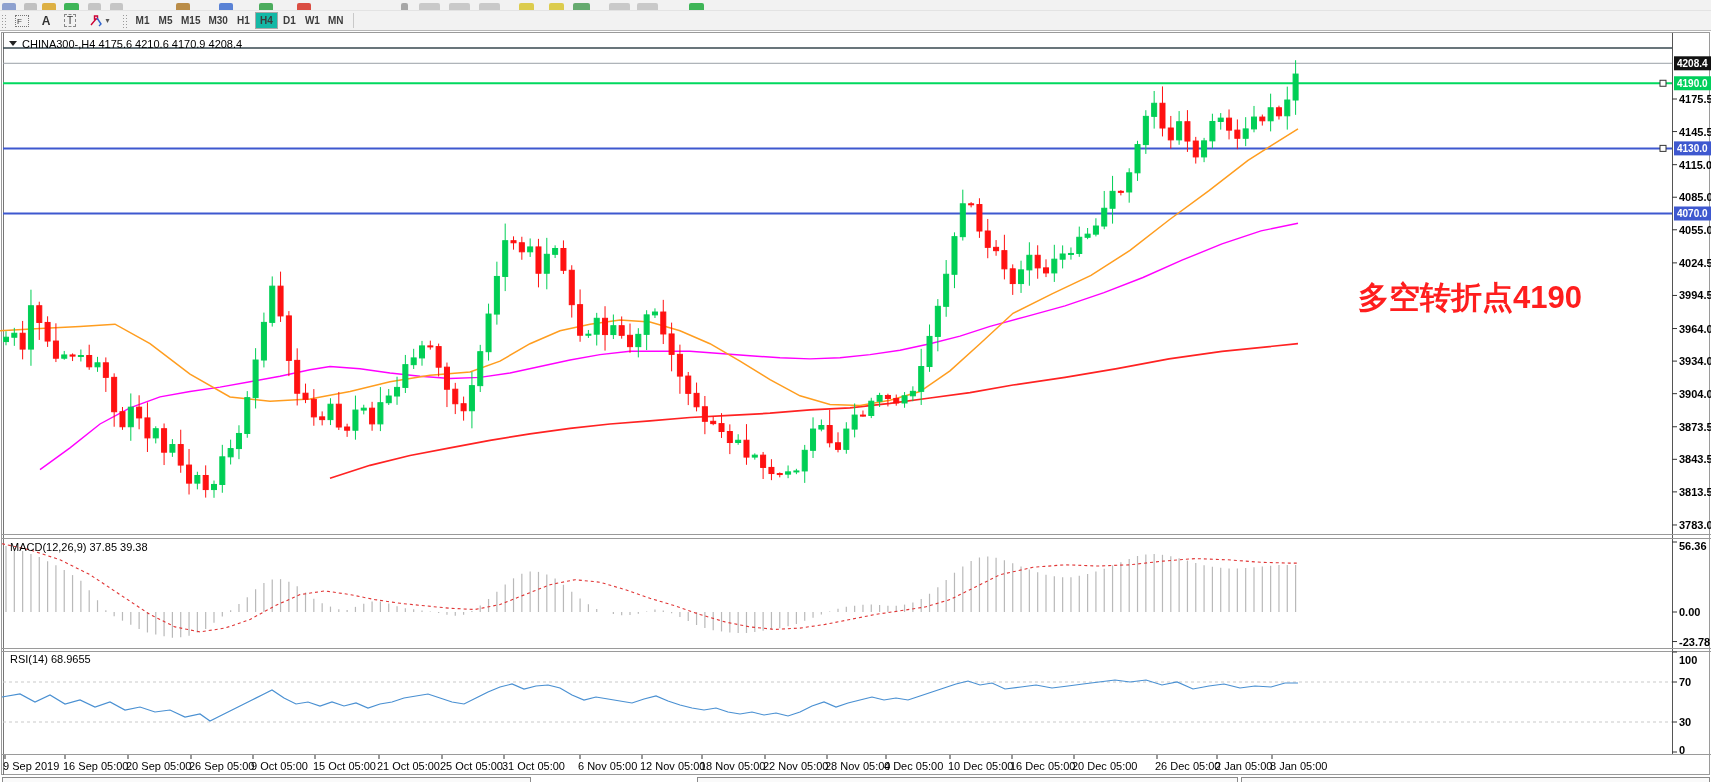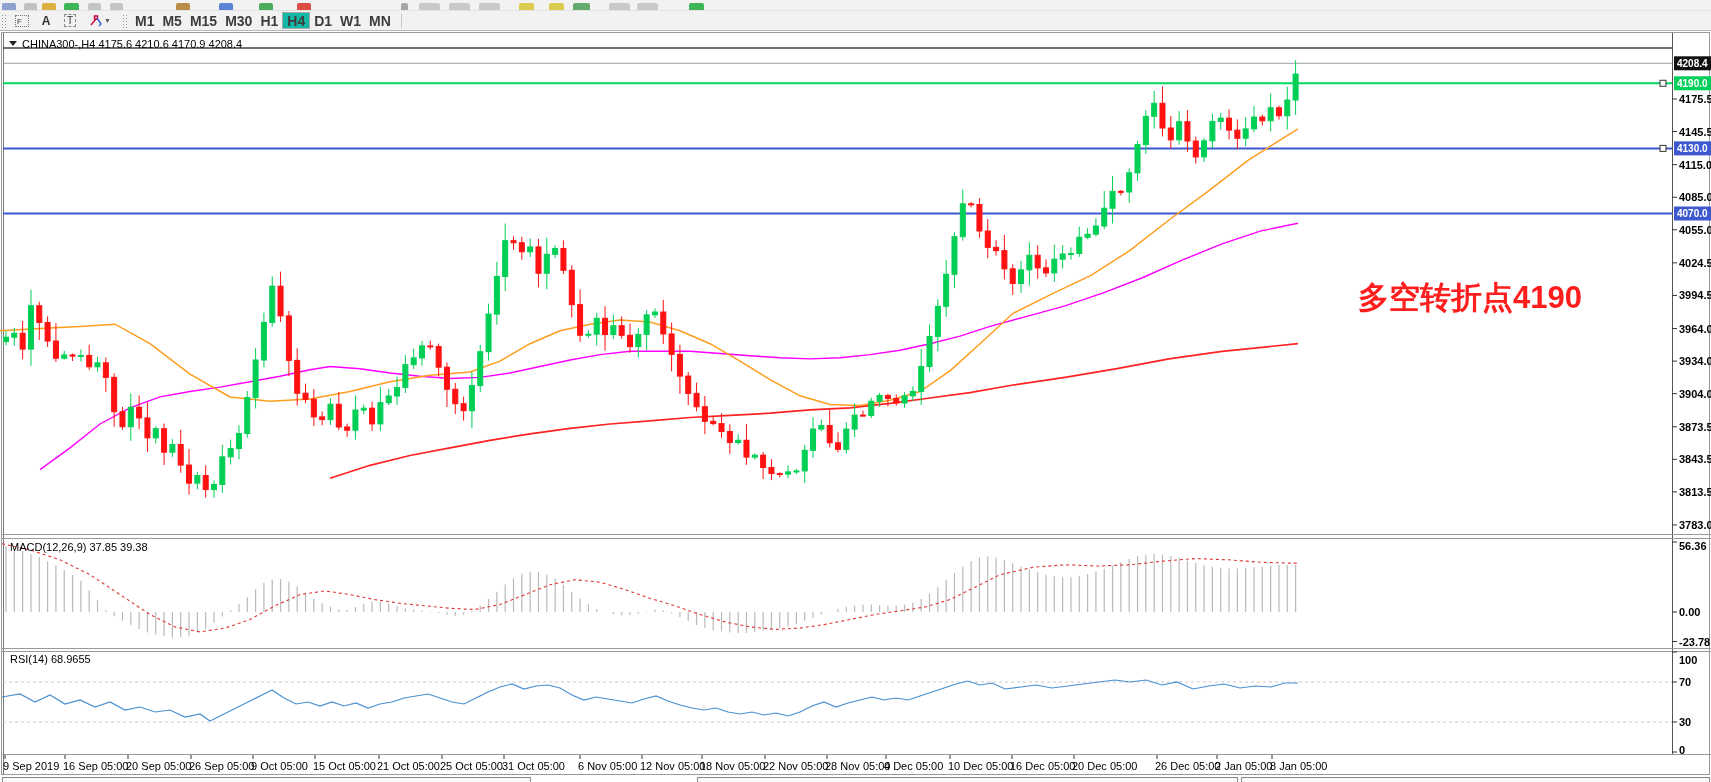--- a/index.html
+++ b/index.html
@@ -16,21 +16,21 @@
                background-size:3px 3px; }
   .tool-btn { width:24px; height:17px; display:flex; align-items:center; justify-content:center;
               color:#444; font-size:11px; cursor:default; position:relative; }
   .fibo-ic { width:14px; height:12px; border:1px dotted #777; font-size:8px; color:#333;
              display:flex; align-items:flex-end; justify-content:flex-start; padding-left:1px; }
   .a-ic { font-weight:bold; color:#333; font-size:12px; }
   .t-ic { font-size:10px; color:#333; border:1px dashed #888; padding:0 2px; }
   .caret { font-size:8px; color:#555; margin-left:1px; }
   .tb-sep { width:1px; height:15px; background:#c9c9c9; margin:0 3px; }
   .tf-btn { min-width:23px; padding:0 4px; height:17px; display:flex; align-items:center;
-            justify-content:center; font-size:14px; font-weight:bold; color:#3c3c3c; }
+            justify-content:center; font-size:10px; font-weight:bold; color:#3c3c3c; }
   .tf-btn.active { background:#14b8a6; border:1px solid #a8a8a8; }
   
   #chart-svg { position:absolute; top:0; left:0; z-index:1; }
   text { font-family:"Liberation Sans", sans-serif; }
 </style>
 </head>
 <body>
 
 <svg id="chart-svg" width="1711" height="782" viewBox="0 0 1711 782">
     <rect x="1.5" y="32.5" width="1708" height="742" fill="none" stroke="#9a9a9a" stroke-width="1"></rect>

